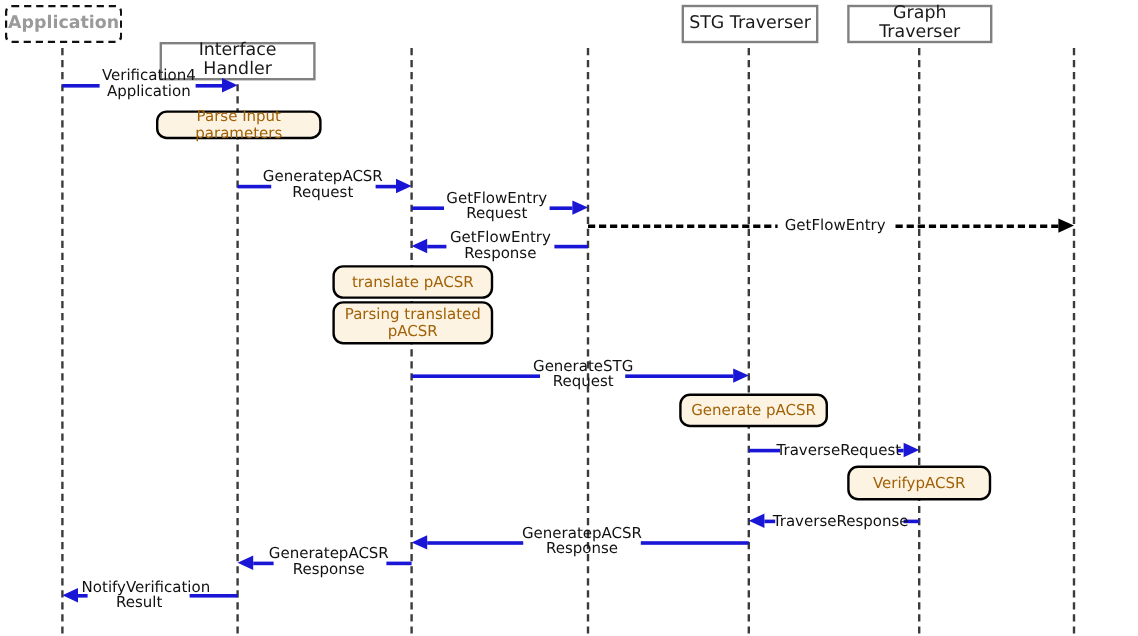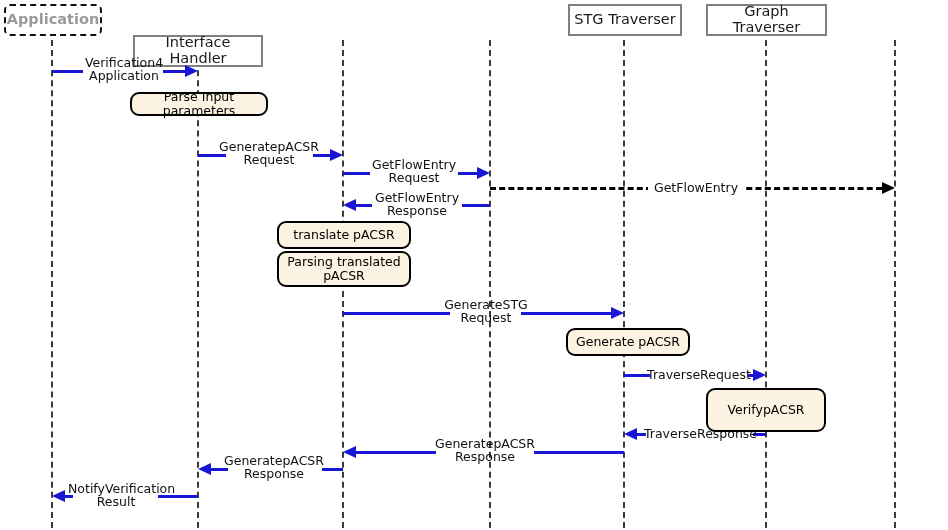--- a/index.html
+++ b/index.html
@@ -58,21 +58,21 @@
     position: absolute;
     box-sizing: border-box;
     background: #fdf3e3;
     border: 2.5px solid #000000;
     border-radius: 9px;
     display: flex;
     align-items: center;
     justify-content: center;
     text-align: center;
     font-size: 12.5px;
-    color: #000000;
+    color: #a16207;
     line-height: 1.12;
     padding: 1px 4px;
   }
   
   .msg {
     position: absolute;
     height: 0;
   }
   .msg .seg {
     position: absolute;
@@ -204,14 +204,14 @@
       <div class="seg" style="left: 158px; width: 40px;"></div>
       <div class="head left" style="left: 52px;"></div>
       <div class="label" style="left: 68px; top: -14px; width: 96px;">NotifyVerification
 Result</div>
     </div>
     <div class="action-box" style="left: 130px; top: 92px; width: 138px; height: 24px; white-space: pre-line;">Parse Input parameters</div>
     <div class="action-box" style="left: 277px; top: 221px; width: 134px; height: 28px; white-space: pre-line;">translate pACSR</div>
     <div class="action-box" style="left: 277px; top: 251px; width: 134px; height: 36px; white-space: pre-line;">Parsing translated
 pACSR</div>
     <div class="action-box" style="left: 566px; top: 328px; width: 124px; height: 28px; white-space: pre-line;">Generate pACSR</div>
-    <div class="action-box" style="left: 706px; top: 388px; width: 120px; height: 44px; white-space: pre-line;">VerifypACSR</div>
+    <div class="action-box" style="left: 706px; top: 388px; width: 120px; height: 29px; white-space: pre-line;">VerifypACSR</div>
   </div>
 
 </body></html>

